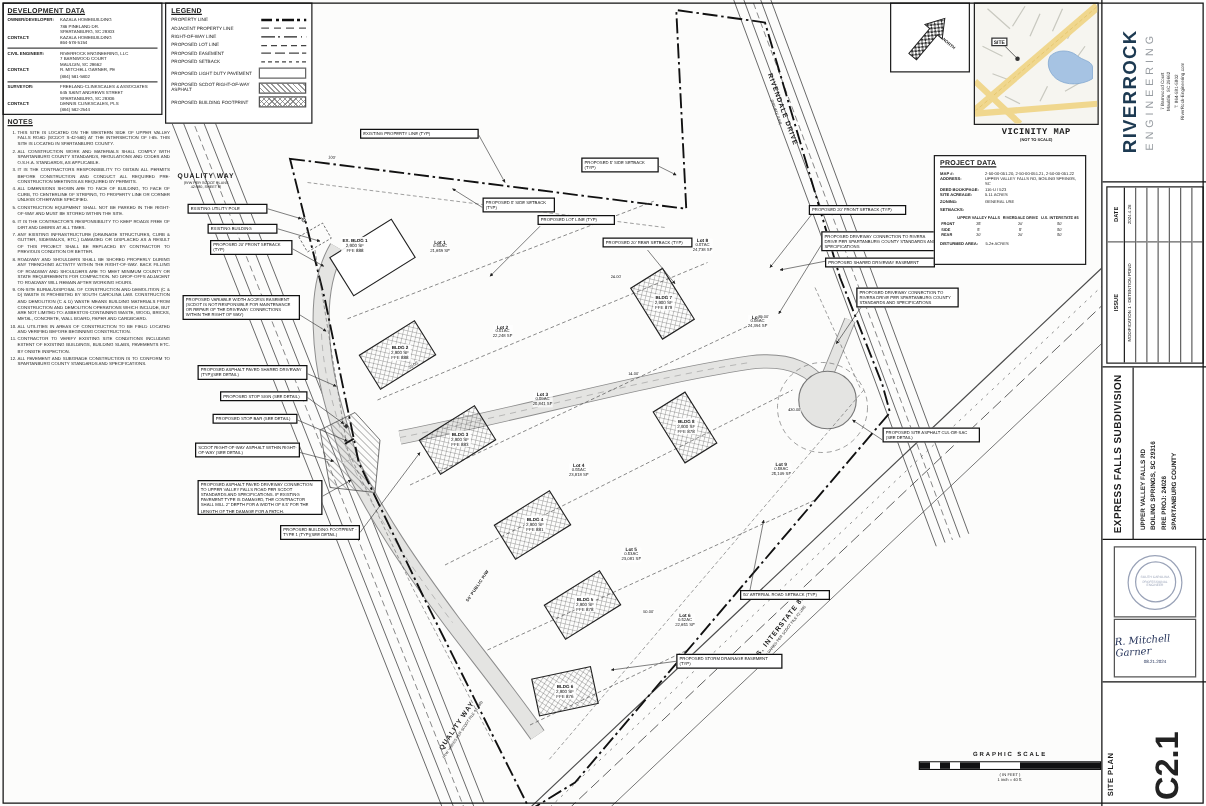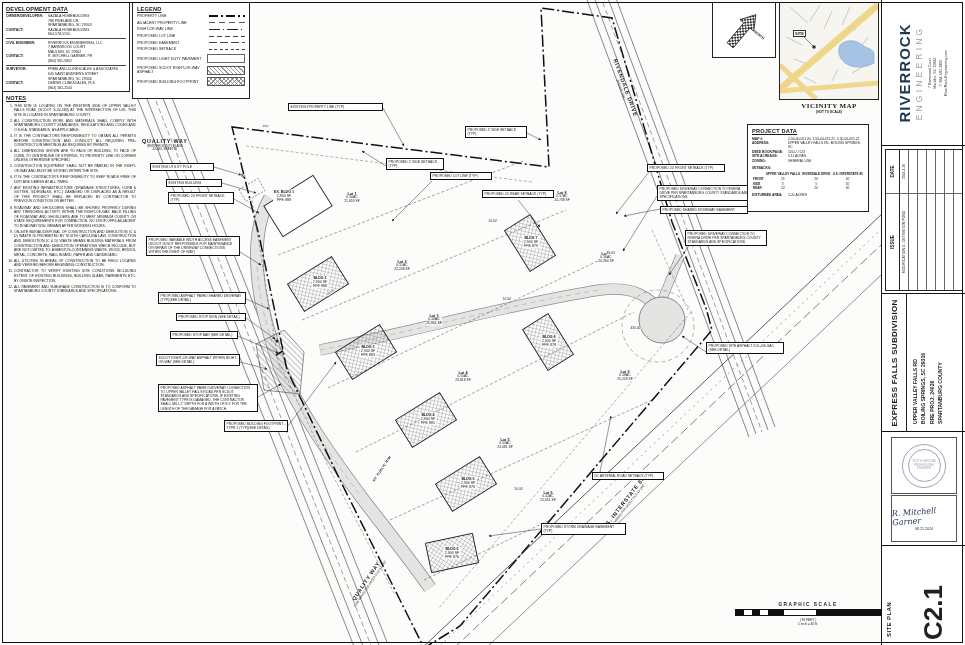--- a/index.html
+++ b/index.html
@@ -43,21 +43,21 @@
   .pd-kv{display:grid;grid-template-columns:34px 1fr;font-size:3.3px;line-height:1.35;column-gap:2px}
   .pd-kv .lbl{font-weight:bold}
   .sbt{width:100%;border-collapse:collapse;font-size:3.1px;margin-top:2px}
   .sbt th,.sbt td{padding:0.4px 1px;text-align:center}
   .sbt th{font-weight:bold}
   .sbt td:first-child,.sbt th:first-child{text-align:left;font-weight:bold}
   .pd-dist{font-size:3.3px;margin-top:2.5px;font-weight:bold}
   .pd-dist span{font-weight:normal;margin-left:6px}
 
   
-  .vtitle{font-family:Liberation Serif, serif;font-weight:bold;font-size:7px;text-align:center;letter-spacing:.4px;margin-top:1.5px}
+  .vtitle{font-family:Liberation Mono, monospace;font-weight:bold;font-size:7px;text-align:center;letter-spacing:.4px;margin-top:1.5px}
   .vsub{font-size:3.2px;text-align:center;font-weight:bold}
 
   
   .scale{position:absolute;left:733px;top:602px;width:150px;z-index:8;text-align:center}
   .scale .t{font-size:4.8px;letter-spacing:1.5px;font-weight:bold}
   .sbar{display:flex;height:5px;border:0.7px solid #111;margin:2px 2px 1.5px 2px}
   .sbar div{height:100%}
   .sb-b{background:#111}.sb-w{background:#fff}
   .scale .u{font-size:3.3px;line-height:1.3}
 

